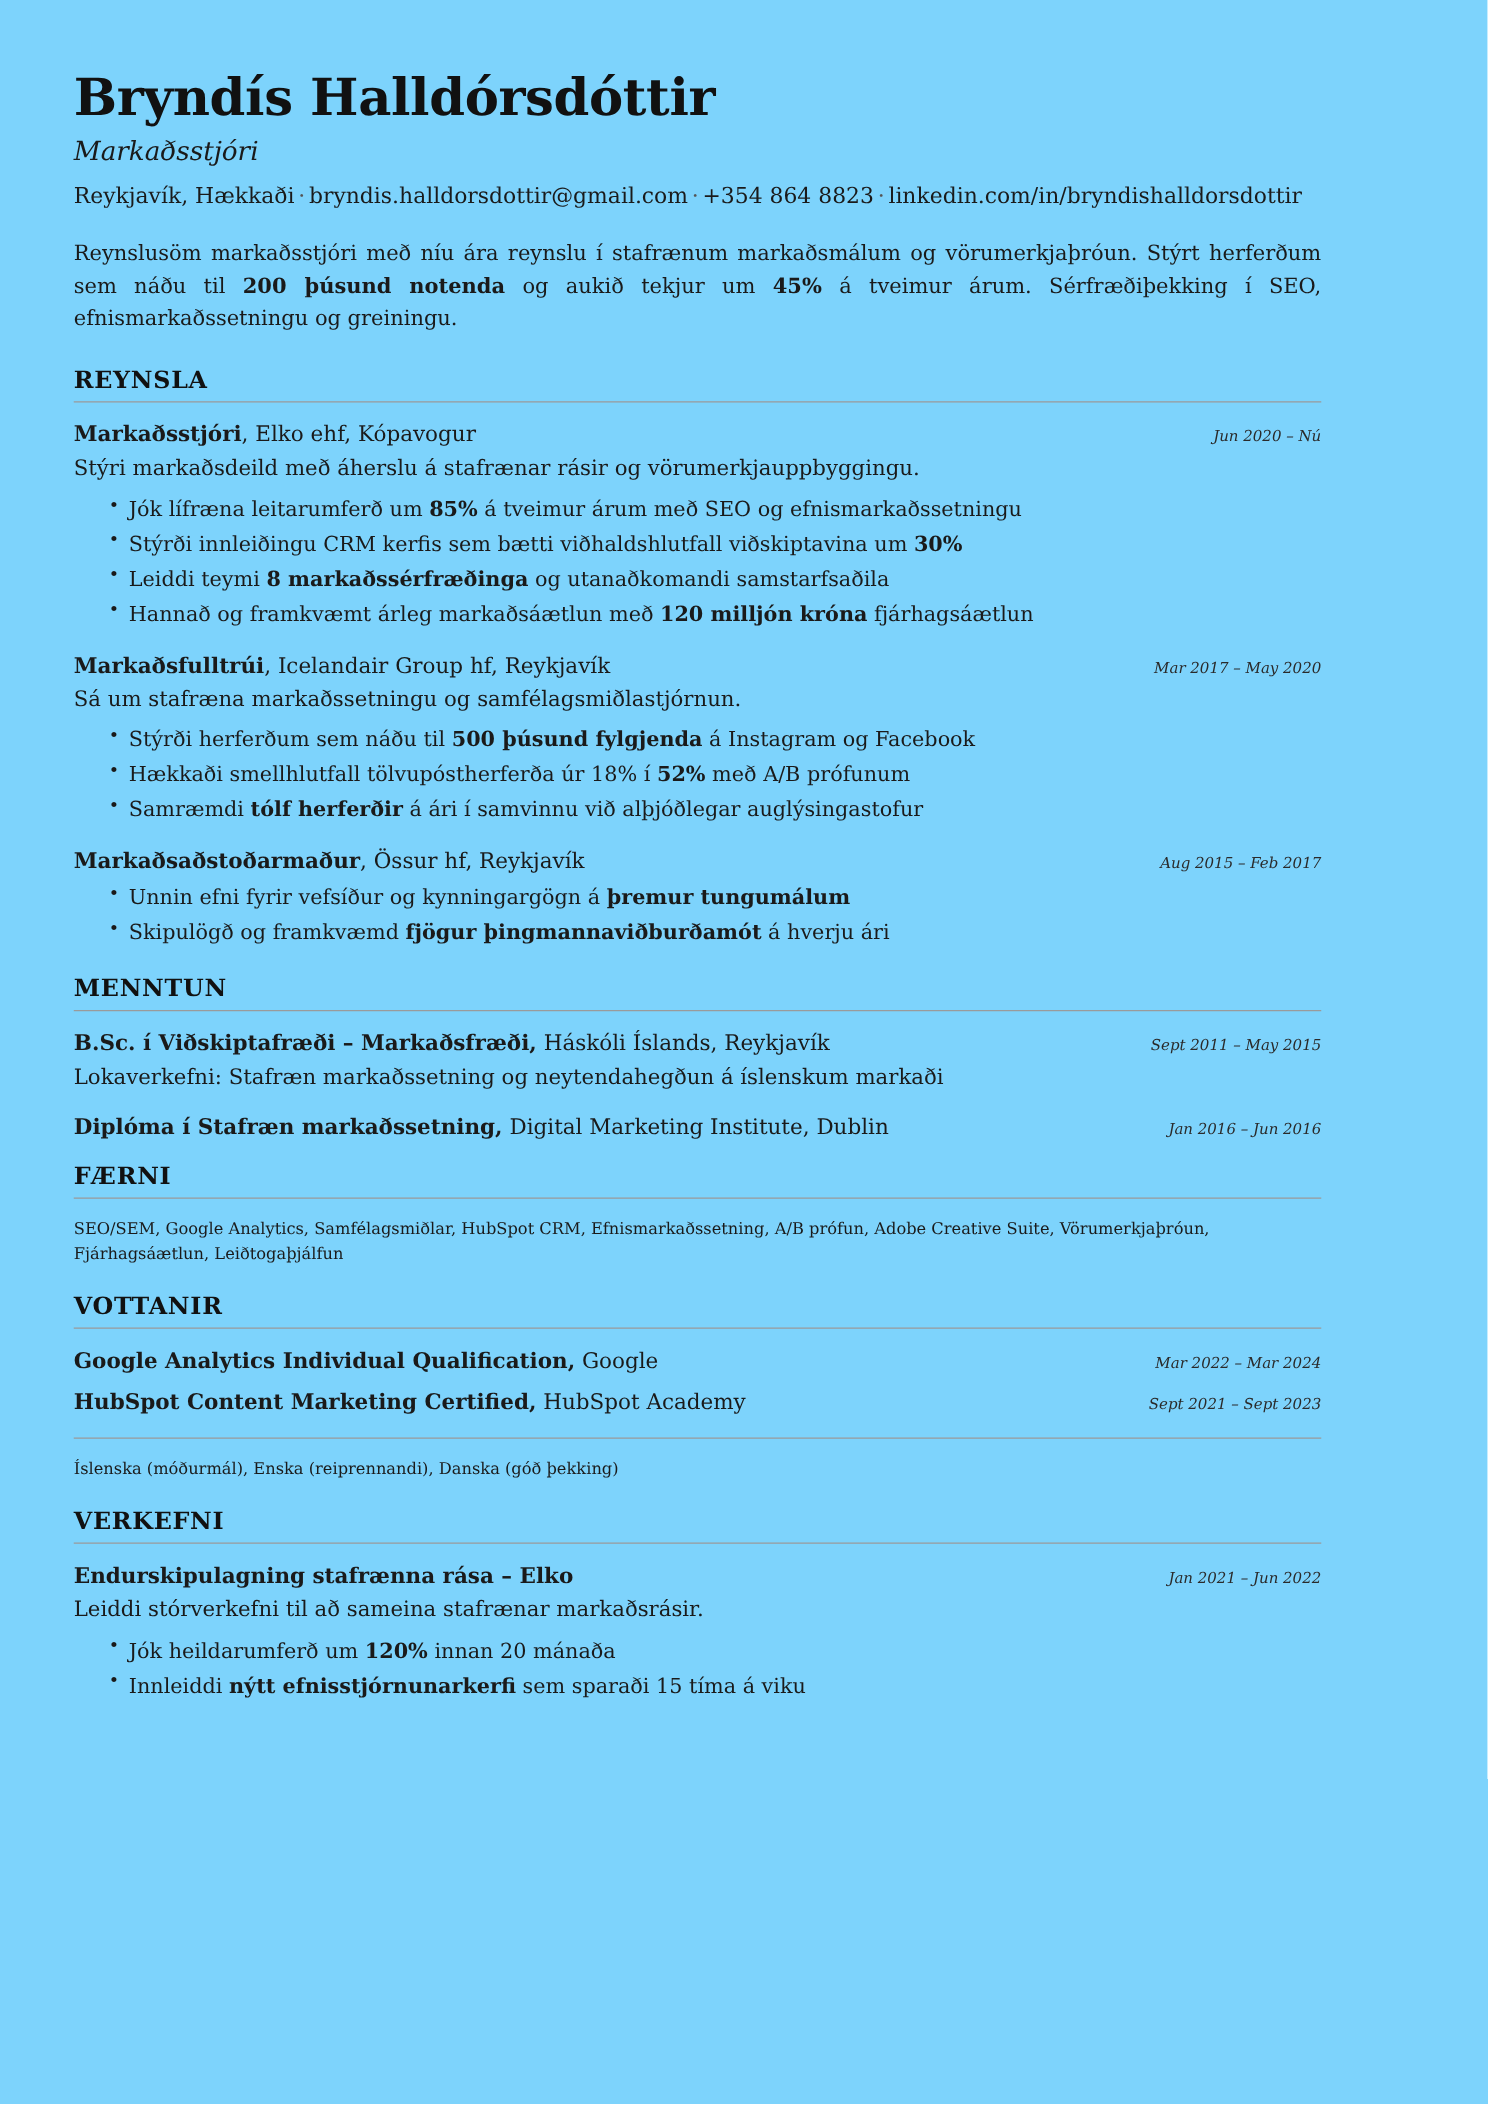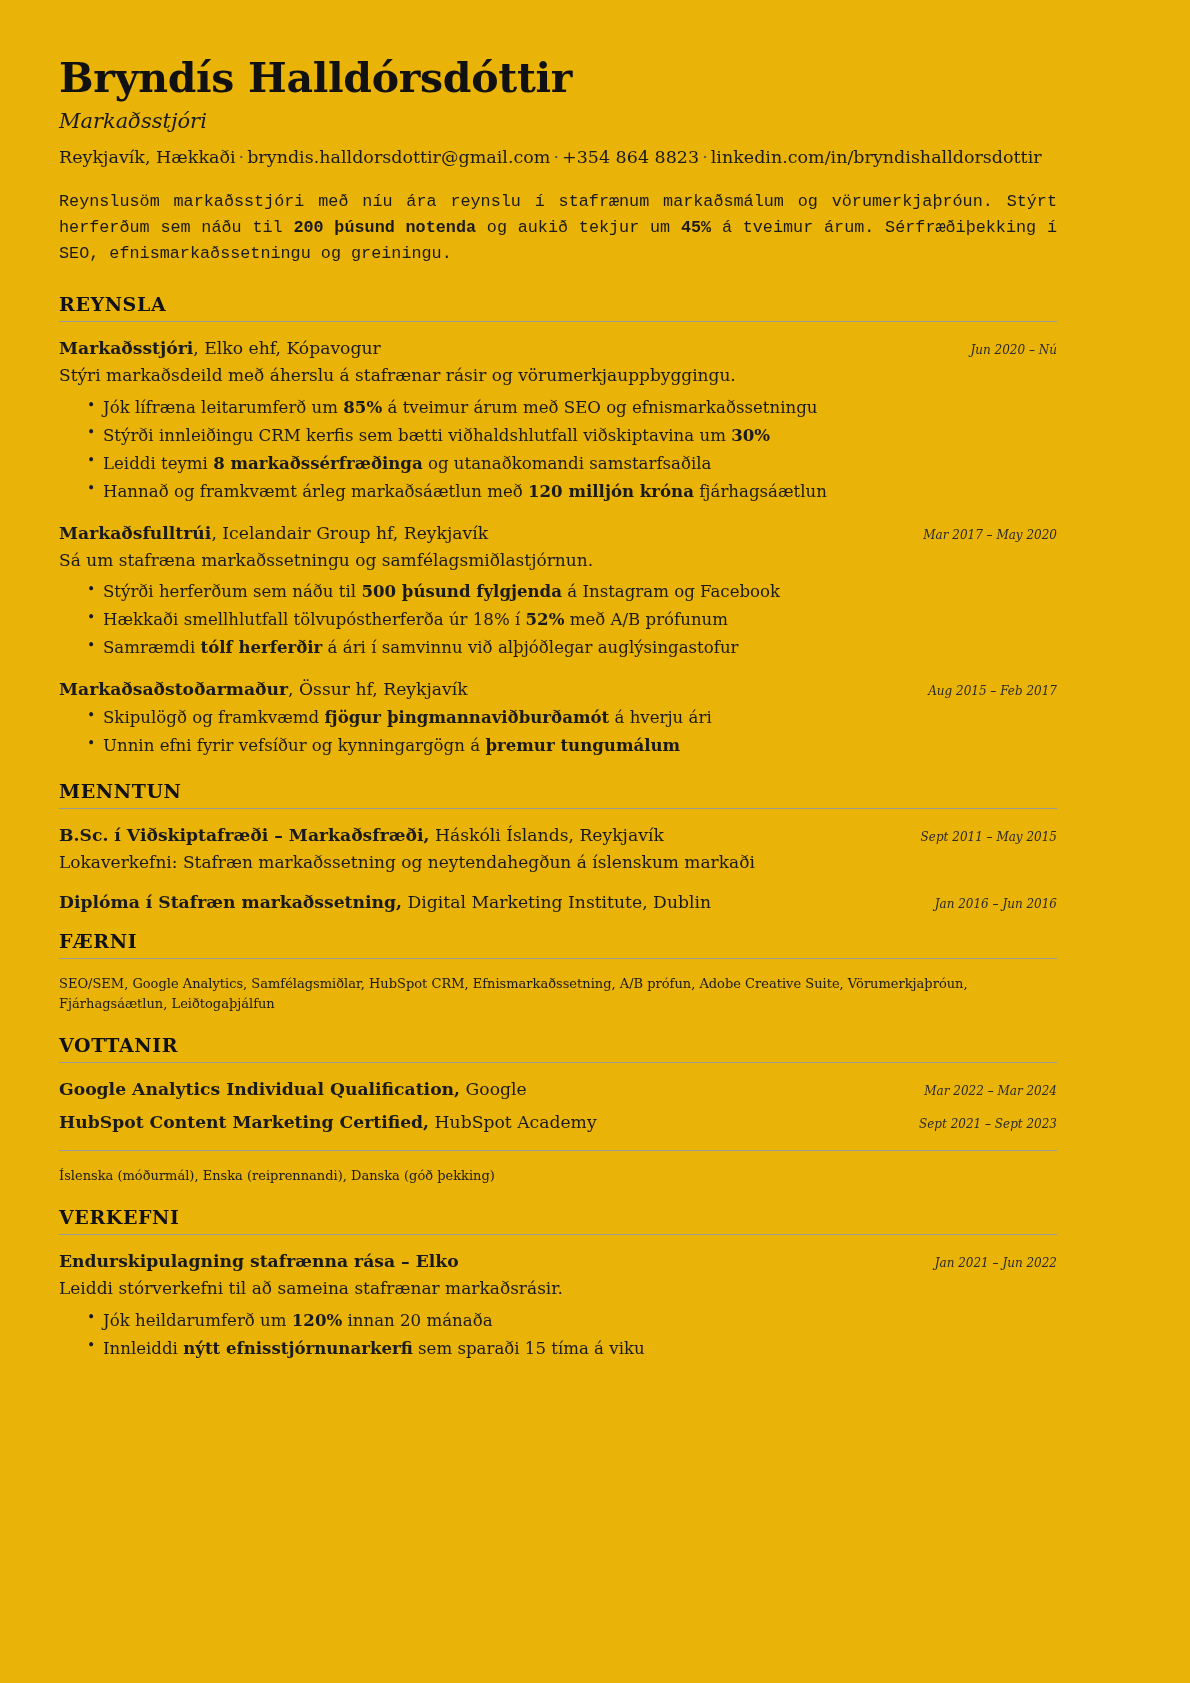--- a/index.html
+++ b/index.html
@@ -4,21 +4,21 @@
 <style>
   html, body {
     margin: 0;
     padding: 0;
     background: #ffffff;
   }
   .page {
     position: relative;
     width: 1190px;
     height: 1683px;
-    background: #eab308;
+    background: #7dd3fc;
     box-sizing: border-box;
     padding: 56px 136px 0 56px;
     font-family: "DejaVu Serif", "Liberation Serif", serif;
     color: #1a1a1a;
     overflow: hidden;
   }
   .inner {
     width: 998px;
     margin-left: 3px;
   }
@@ -49,21 +49,20 @@
   .contact .sep {
     padding: 0 3px;
     color: #555;
   }
   .summary {
     font-size: 16.8px;
     line-height: 1.55;
     margin: 0 0 26px 0;
     text-align: justify;
     color: #1a1a1a;
-    font-family: Liberation Mono, monospace;
   }
   .summary b { font-weight: 700; }
 
   
   .section { margin: 0 0 6px 0; }
   .section-title {
     font-size: 19px;
     font-weight: 700;
     letter-spacing: 0.6px;
     text-transform: uppercase;
@@ -181,22 +180,22 @@
               <li><span>Hækkaði smellhlutfall tölvupóstherferða úr 18% í </span><b>52%</b><span> með A/B prófunum</span></li>
               <li><span>Samræmdi </span><b>tólf herferðir</b><span> á ári í samvinnu við alþjóðlegar auglýsingastofur</span></li>
             </ul>
           </div>
           <div class="entry">
             <div class="entry-head">
               <div class="entry-title"><b>Markaðsaðstoðarmaður</b><span>, Össur hf, Reykjavík</span></div>
               <div class="entry-date">Aug 2015 – Feb 2017</div>
             </div>
             <ul class="bullets">
+              <li><span>Unnin efni fyrir vefsíður og kynningargögn á </span><b>þremur tungumálum</b></li>
               <li><span>Skipulögð og framkvæmd </span><b>fjögur þingmannaviðburðamót</b><span> á hverju ári</span></li>
-              <li><span>Unnin efni fyrir vefsíður og kynningargögn á </span><b>þremur tungumálum</b></li>
             </ul>
           </div>
         </div>
     </div>
 
     <div class="section sec-gap">
       <div class="section-title">MENNTUN</div>
       <div class="rule"></div>
       <div>
           <div class="entry">

